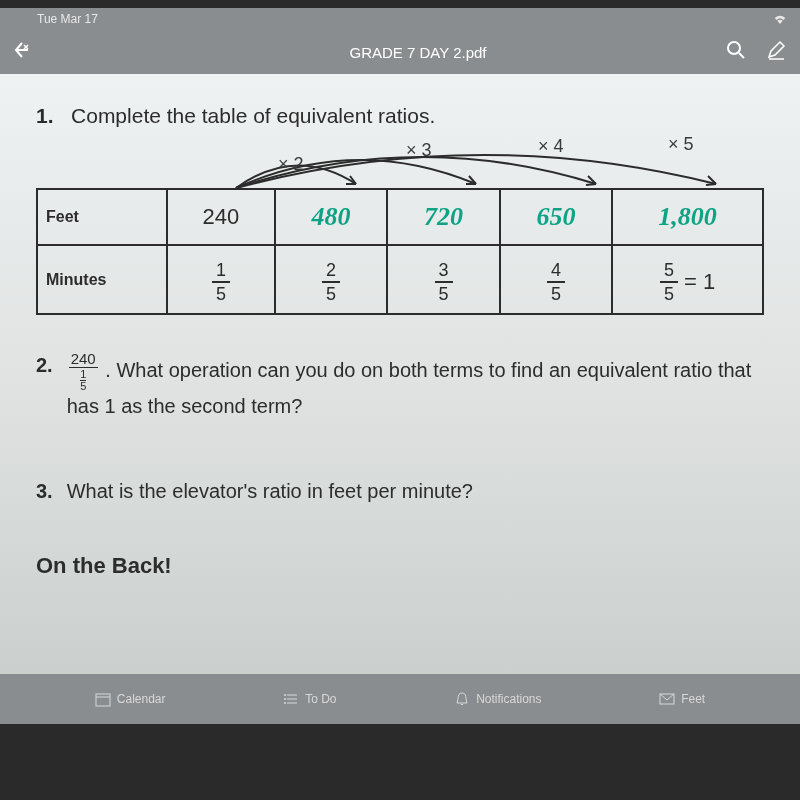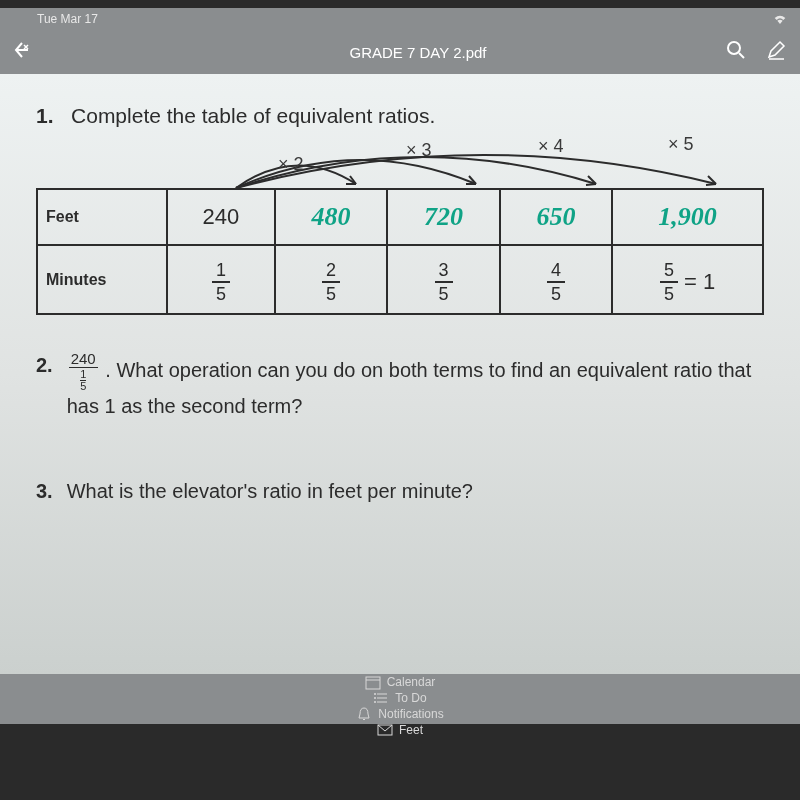--- a/index.html
+++ b/index.html
@@ -28,21 +28,21 @@
     .q2-wrap { display: flex; gap: 14px; font-size: 20px; margin-bottom: 60px; line-height: 1.4; }
     .q2-num { font-weight: 700; }
     .q2-body { flex: 1; }
     .small-frac { display: inline-flex; flex-direction: column; align-items: center; font-size: 15px; line-height: 1; vertical-align: middle; margin: 0 2px; }
     .small-frac .num { border-bottom: 1.5px solid #2c2c2c; padding: 0 2px 1px; }
     .small-frac .den-frac { display: inline-flex; flex-direction: column; font-size: 11px; padding-top: 1px; }
     .small-frac .den-frac .n { border-bottom: 1px solid #2c2c2c; }
     .q3-wrap { display: flex; gap: 14px; font-size: 20px; margin-bottom: 50px; }
     .q3-num { font-weight: 700; }
     .on-back { font-size: 22px; font-weight: 700; color: #2c2c2c; }
-    .bottom-nav { background: #8a8d8f; height: 50px; display: flex; justify-content: space-around; align-items: center; padding: 0 36px; color: #d8d8d8; font-size: 12px; flex-direction: column; }
+    .bottom-nav { background: #8a8d8f; height: 50px; display: flex; justify-content: space-around; align-items: center; padding: 0 36px; color: #d8d8d8; font-size: 12px; }
     .nav-item { display: flex; align-items: center; gap: 6px; }
     .nav-icon { width: 16px; height: 16px; }
     svg.arc { position: absolute; overflow: visible; }
   </style>
 </head>
 <body>
 
 <div class="device-frame">
 
   <div class="status-bar">
@@ -109,21 +109,21 @@
     </div>
 
     <table class="ratio-table">
       <tbody>
           <tr>
         <td class="row-label">Feet</td>
         <td>240</td>
         <td><span class="handwritten">480</span></td>
         <td><span class="handwritten">720</span></td>
         <td><span class="handwritten">650</span></td>
-        <td><span class="handwritten">1,900</span></td>
+        <td><span class="handwritten">1,800</span></td>
       </tr>
       <tr>
         <td class="row-label">Minutes</td>
         <td><span class="fraction">
                 <span class="num">1</span>
                 <span class="den">5</span>
               </span></td>
         <td><span class="fraction">
                 <span class="num">2</span>
                 <span class="den">5</span>
@@ -159,20 +159,21 @@
         </span>
         <span>. What operation can you do on both terms to find an equivalent ratio that has 1 as the second term?</span>
       </span>
     </div>
 
     <div class="q3-wrap">
       <span class="q3-num">3.</span>
       <span>What is the elevator's ratio in feet per minute?</span>
     </div>
 
+    <div class="on-back">On the Back!</div>
   </div>
 
   <div class="bottom-nav">
     <span class="nav-item">
       <svg class="nav-icon" viewBox="0 0 16 16">
           <rect x="1" y="3" width="14" height="12" stroke="#d8d8d8" fill="none"></rect>
           <line x1="1" y1="6" x2="15" y2="6" stroke="#d8d8d8"></line>
         </svg>
       <span>Calendar</span>
     </span>

